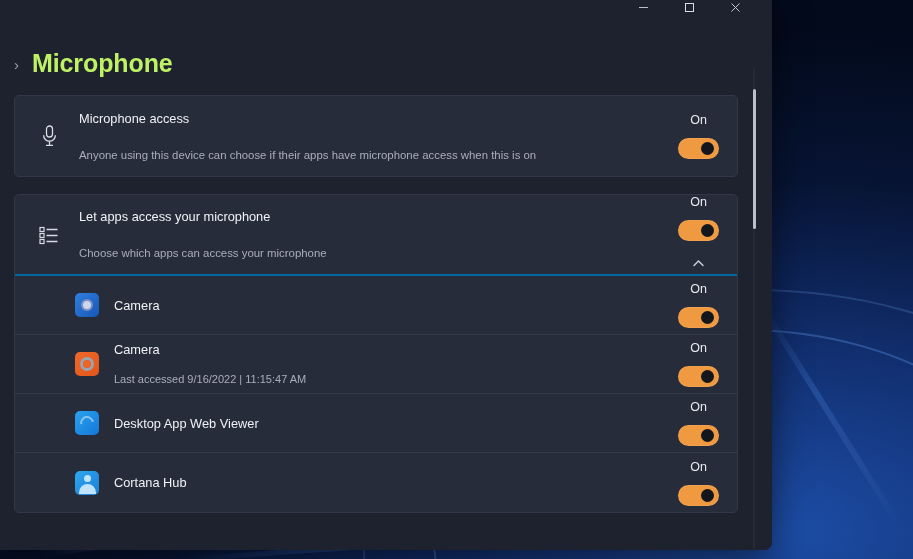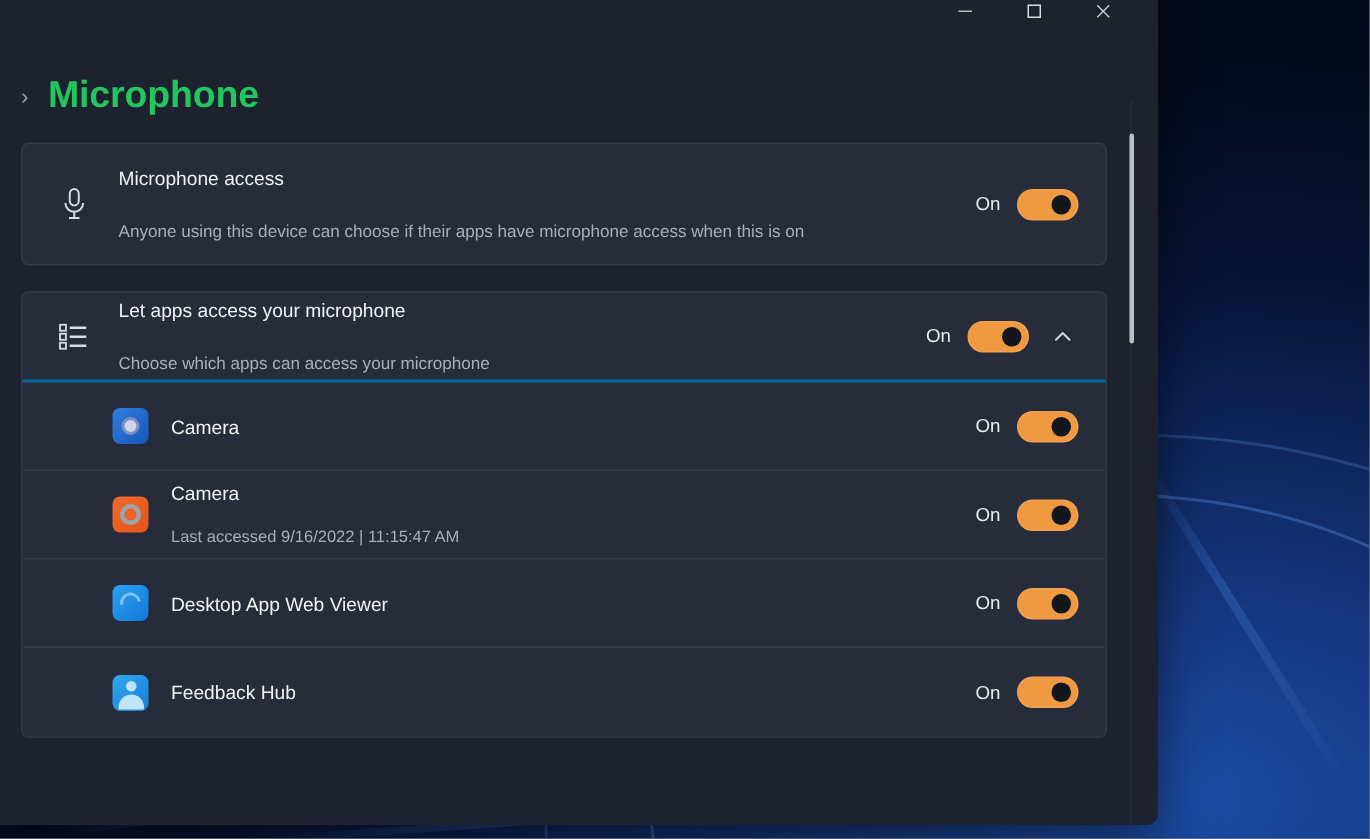--- a/index.html
+++ b/index.html
@@ -96,21 +96,21 @@
   }
   #breadcrumb .crumb-sep {
     font-size: 15px;
     color: #9aa0ad;
     position: relative;
     top: -2px;
   }
   #breadcrumb .crumb-current {
     font-size: 25px;
     font-weight: 700;
-    color: #22c55e;
+    color: #bef264;
     letter-spacing: -0.1px;
   }
 
   #page-desc {
     margin-top: 22px;
     width: 694px;
     font-size: 12.3px;
     line-height: 19px;
     color: #c3c8d2;
   }
@@ -153,21 +153,21 @@
     color: #f0f2f6;
     line-height: 17px;
   }
   .row-sub {
     font-size: 11.4px;
     color: #a9aebb;
     line-height: 16px;
     margin-top: 20px;
   }
 
-  .row-right { display: flex; align-items: center; gap: 11px; }
+  .row-right { display: flex; align-items: center; gap: 11px; flex-direction: column; }
   .state-label { font-size: 12.5px; color: #e8eaf0; }
 
   
   .toggle {
     width: 41px;
     height: 21px;
     border-radius: 11px;
     background: #ef9a41;
     position: relative;
     cursor: pointer;
@@ -402,21 +402,21 @@
                   </div>
               </div>
             </div>
 
             <div class="app-row">
               <div class="app-icon ic-feedback">
                 <div class="person-head"></div>
                 <div class="person-body"></div>
               </div>
               <div class="app-text">
-                <div class="app-name">Feedback Hub</div>
+                <div class="app-name">Cortana Hub</div>
               </div>
               <div class="row-right">
                 <span class="state-label">On</span>
                 <div class="toggle">
                     <div class="knob"></div>
                   </div>
               </div>
             </div>
 
           </div>

